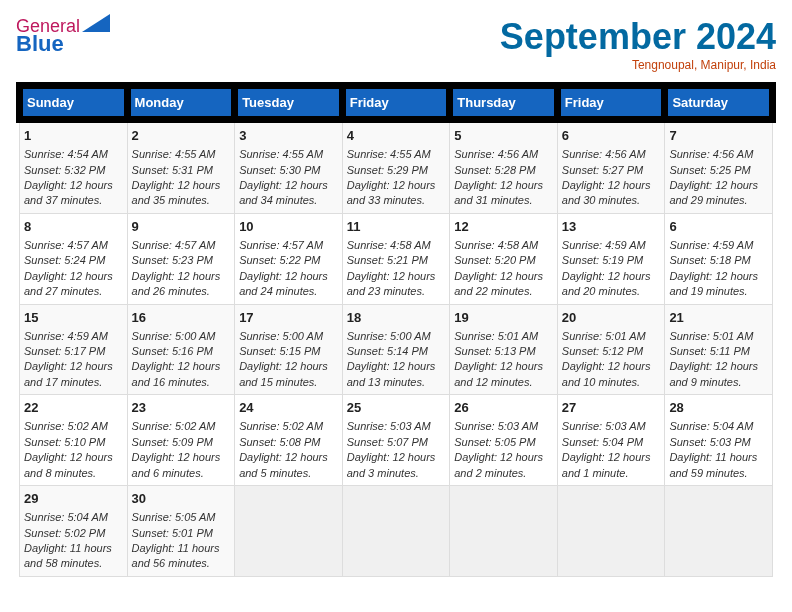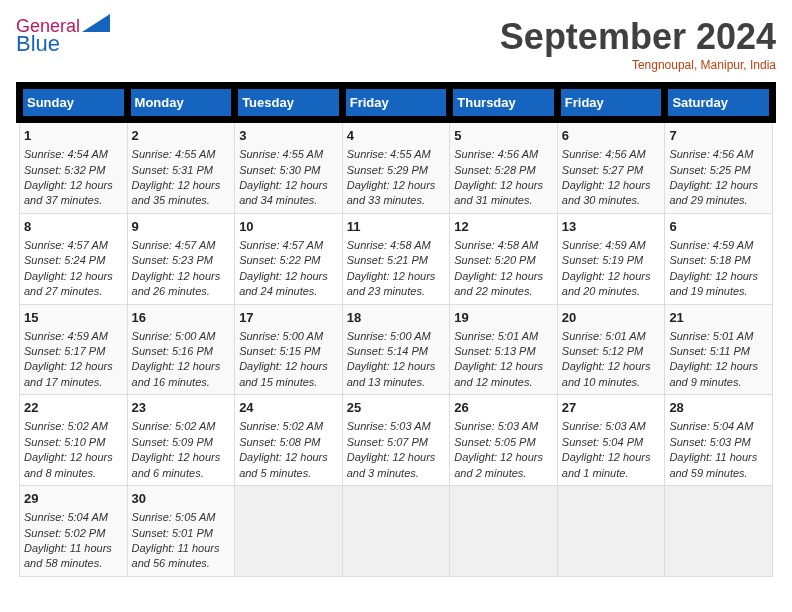--- a/index.html
+++ b/index.html
@@ -20,21 +20,21 @@
       display: flex;
       flex-direction: column;
       align-items: flex-start;
     }
     .title-block {
       text-align: right;
     }
     .month-title {
       font-size: 36px;
       font-weight: bold;
-      color: #404040;
+      color: #0369a1;
     }
     .location-title {
       font-size: 12px;
       color: #c2410c;
     }
     table {
       width: 100%;
       border-collapse: collapse;
       font-size: 11px;
     }
@@ -79,21 +79,21 @@
 <body>
 
 <div class="header-section">
   <div class="logo">
     <div style="display:flex;align-items:center;">
       <span style="font-size:18px;font-weight:normal;color:#be185d;">General</span>
       <svg width="28" height="18" viewBox="0 0 28 18" style="margin-left:2px;margin-top:-8px;">
         <polygon points="0,18 28,0 28,18" fill="#1565c0"></polygon>
       </svg>
     </div>
-    <span style="font-size:22px;font-weight:normal;color:#1565c0;margin-top:-6px;">Blue</span>
+    <span style="font-size:22px;font-weight:bold;color:#1565c0;margin-top:-6px;">Blue</span>
   </div>
   <div class="title-block">
     <div class="month-title">September 2024</div>
     <div class="location-title">Tengnoupal, Manipur, India</div>
   </div>
 </div>
 
 <table>
   <thead>
     <tr>

